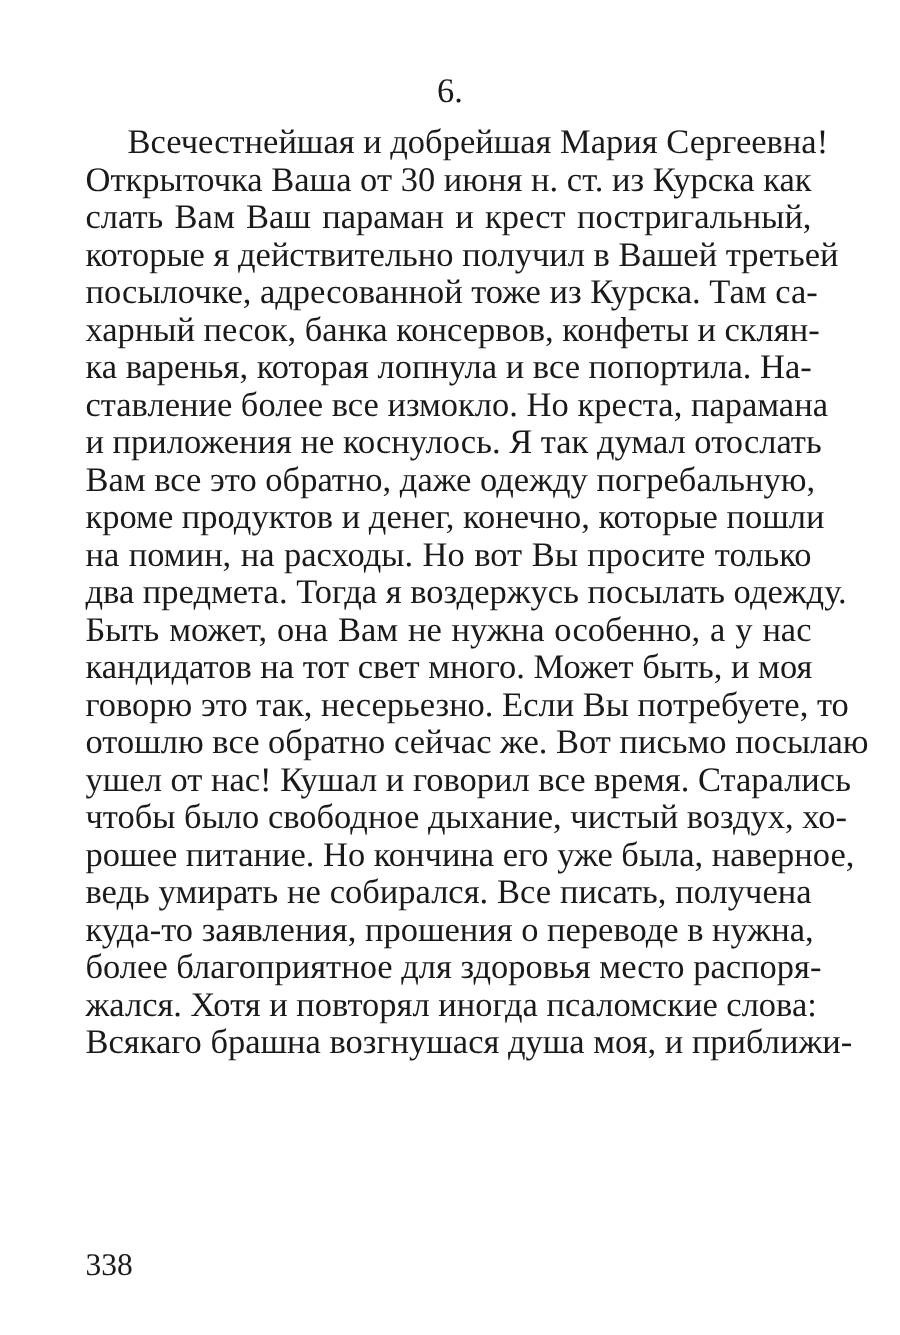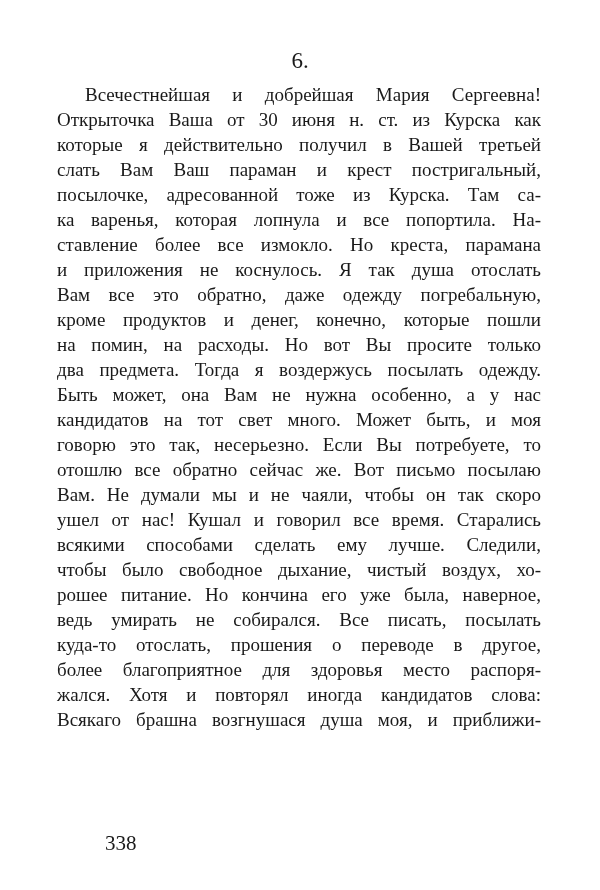--- a/index.html
+++ b/index.html
@@ -30,71 +30,69 @@
       font-size: 23px;
       line-height: 30px;
       margin: 0;
       font-weight: normal;
     }
     .body-text {
       position: absolute;
       left: 57px;
       top: 82px;
       width: 484px;
-      font-size: 19px;
+      font-size: 23px;
       line-height: 25px;
     }
     .line {
       display: block;
       height: 25px;
       white-space: nowrap;
       text-align: justify;
       text-align-last: justify;
     }
     .line.indent {
       padding-left: 28px;
     }
     .page-number {
       position: absolute;
       left: 57px;
       top: 829px;
       font-size: 21px;
       line-height: 28px;
-      margin-left: 48px;
     }
   </style>
 </head>
 <body>
 
 <div class="page">
   <h2 class="heading">6.</h2>
 
   <div class="body-text">
     <span class="line indent">Всечестнейшая и добрейшая Мария Сергеевна!</span>
     <span class="line">Открыточка Ваша от 30 июня н. ст. из Курска как</span>
+    <span class="line">слать Вам Ваш параман и крест постригальный,</span>
     <span class="line">которые я действительно получил в Вашей третьей</span>
-    <span class="line">слать Вам Ваш параман и крест постригальный,</span>
     <span class="line">посылочке, адресованной тоже из Курска. Там са-</span>
+    <span class="line">харный песок, банка консервов, конфеты и склян-</span>
     <span class="line">ка варенья, которая лопнула и все попортила. На-</span>
     <span class="line">ставление более все измокло. Но креста, парамана</span>
-    <span class="line">и приложения не коснулось. Я так душа отослать</span>
+    <span class="line">и приложения не коснулось. Я так думал отослать</span>
     <span class="line">Вам все это обратно, даже одежду погребальную,</span>
     <span class="line">кроме продуктов и денег, конечно, которые пошли</span>
     <span class="line">на помин, на расходы. Но вот Вы просите только</span>
     <span class="line">два предмета. Тогда я воздержусь посылать одежду.</span>
     <span class="line">Быть может, она Вам не нужна особенно, а у нас</span>
     <span class="line">кандидатов на тот свет много. Может быть, и моя</span>
     <span class="line">говорю это так, несерьезно. Если Вы потребуете, то</span>
     <span class="line">отошлю все обратно сейчас же. Вот письмо посылаю</span>
-    <span class="line">Вам. Не думали мы и не чаяли, чтобы он так скоро</span>
     <span class="line">ушел от нас! Кушал и говорил все время. Старались</span>
-    <span class="line">всякими способами сделать ему лучше. Следили,</span>
     <span class="line">чтобы было свободное дыхание, чистый воздух, хо-</span>
     <span class="line">рошее питание. Но кончина его уже была, наверное,</span>
-    <span class="line">ведь умирать не собирался. Все писать, посылать</span>
-    <span class="line">куда-то отослать, прошения о переводе в другое,</span>
+    <span class="line">ведь умирать не собирался. Все писать, получена</span>
+    <span class="line">куда-то заявления, прошения о переводе в нужна,</span>
     <span class="line">более благоприятное для здоровья место распоря-</span>
-    <span class="line">жался. Хотя и повторял иногда кандидатов слова:</span>
+    <span class="line">жался. Хотя и повторял иногда псаломские слова:</span>
     <span class="line">Всякаго брашна возгнушася душа моя, и приближи-</span>
   </div>
 
   <div class="page-number">338</div>
 </div>
 
 </body></html>

